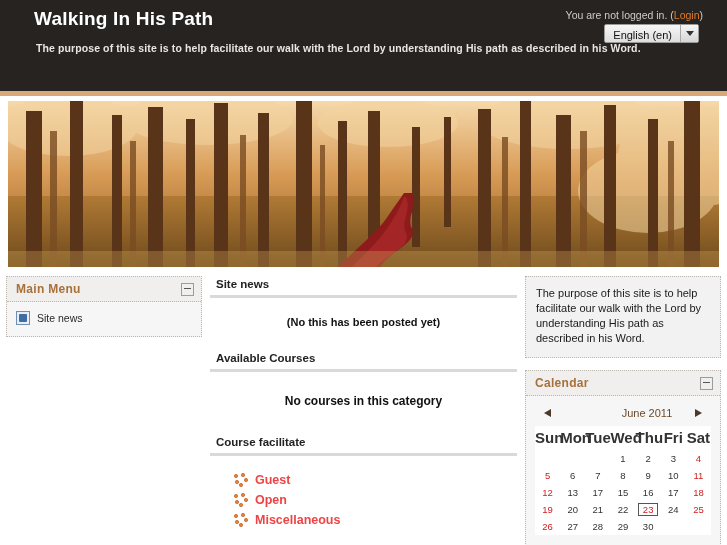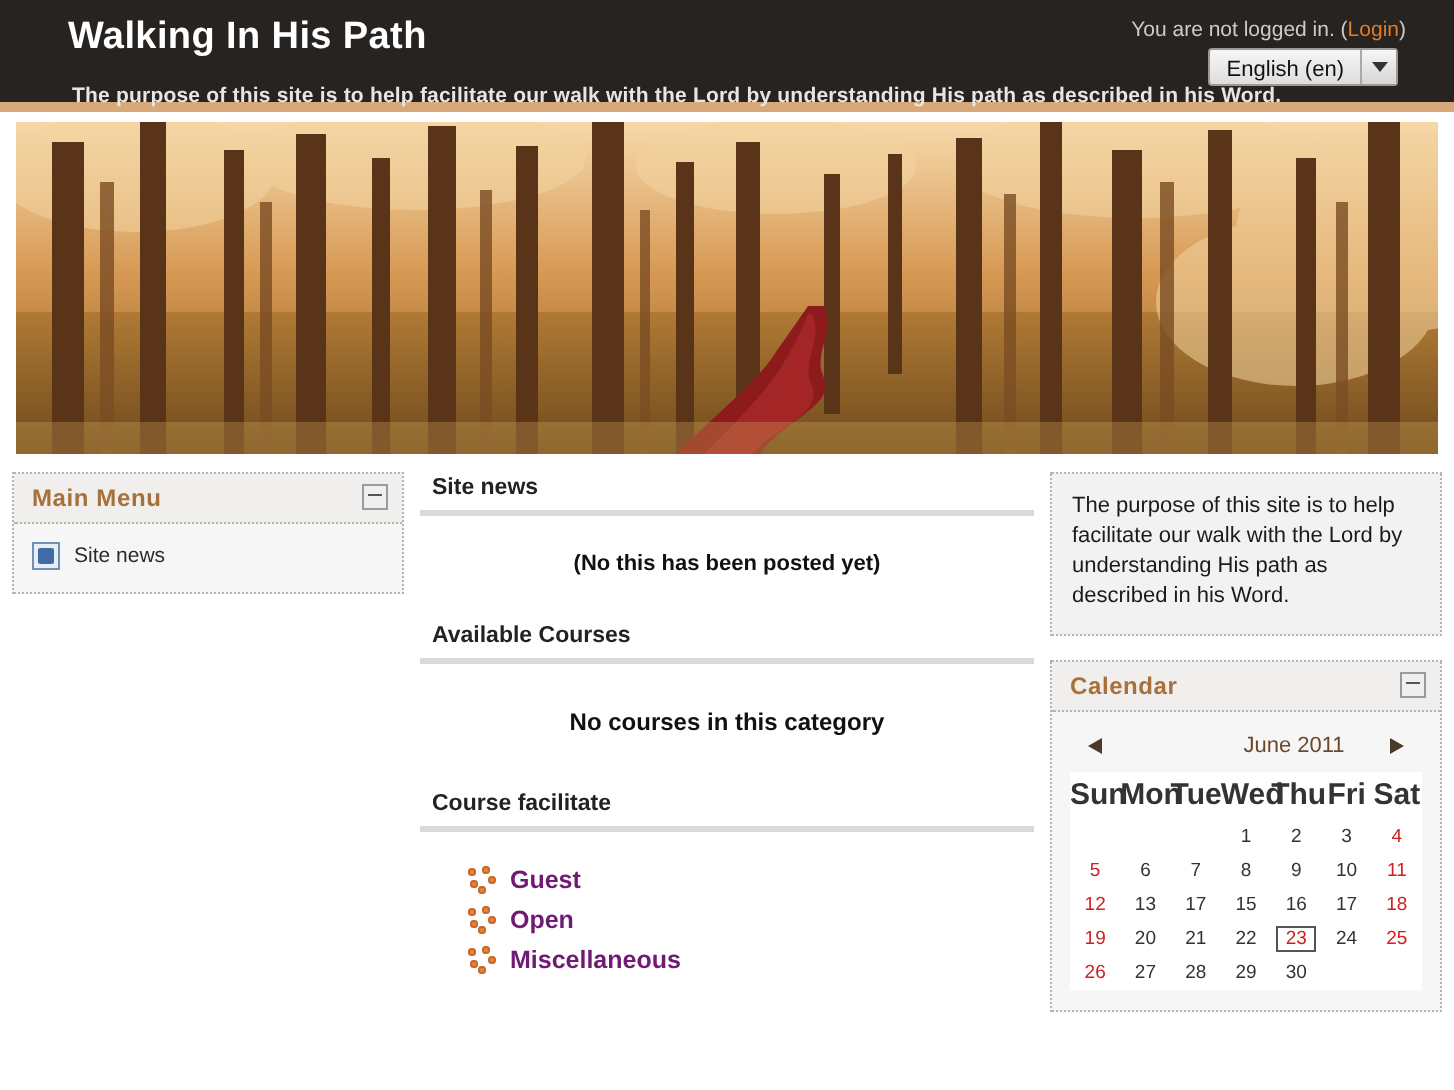--- a/index.html
+++ b/index.html
@@ -12,21 +12,21 @@
     background: #ffffff;
     font-family: "Liberation Sans", sans-serif;
     font-size: 11px;
     color: #222222;
     overflow: hidden;
   }
 
   
   .site-header {
     position: relative;
-    height: 56px;
+    height: 96px;
     background: #262321;
     border-bottom: 5px solid #d9a878;
     box-sizing: border-box;
   }
   .site-title {
     position: absolute;
     left: 34px;
     top: 8px;
     margin: 0;
     font-size: 19px;
@@ -113,20 +113,21 @@
   .col-right  { width: 196px; flex: 0 0 196px; }
 
   
   .block {
     border: 1px dotted #b9b4ac;
     background: #f4f4f4;
     margin-bottom: 12px;
   }
   .block-header {
     display: flex;
+    align-items: center;
     justify-content: space-between;
     padding: 5px 7px 5px 9px;
     border-bottom: 1px dotted #b9b4ac;
     background: #f0efed;
   }
   .block-title {
     font-size: 12px;
     font-weight: bold;
     color: #a8703a;
     letter-spacing: 0.3px;
@@ -216,21 +217,21 @@
   }
   .category-item {
     display: flex;
     align-items: center;
     gap: 7px;
     padding: 3px 0;
   }
   .category-link {
     font-size: 12.5px;
     font-weight: bold;
-    color: #701a75;
+    color: #ef4444;
     text-decoration: none;
     text-align: right;
   }
   .icon-category {
     position: relative;
     width: 14px; height: 14px;
     flex: 0 0 14px;
   }
   .icon-category i {
     position: absolute;

